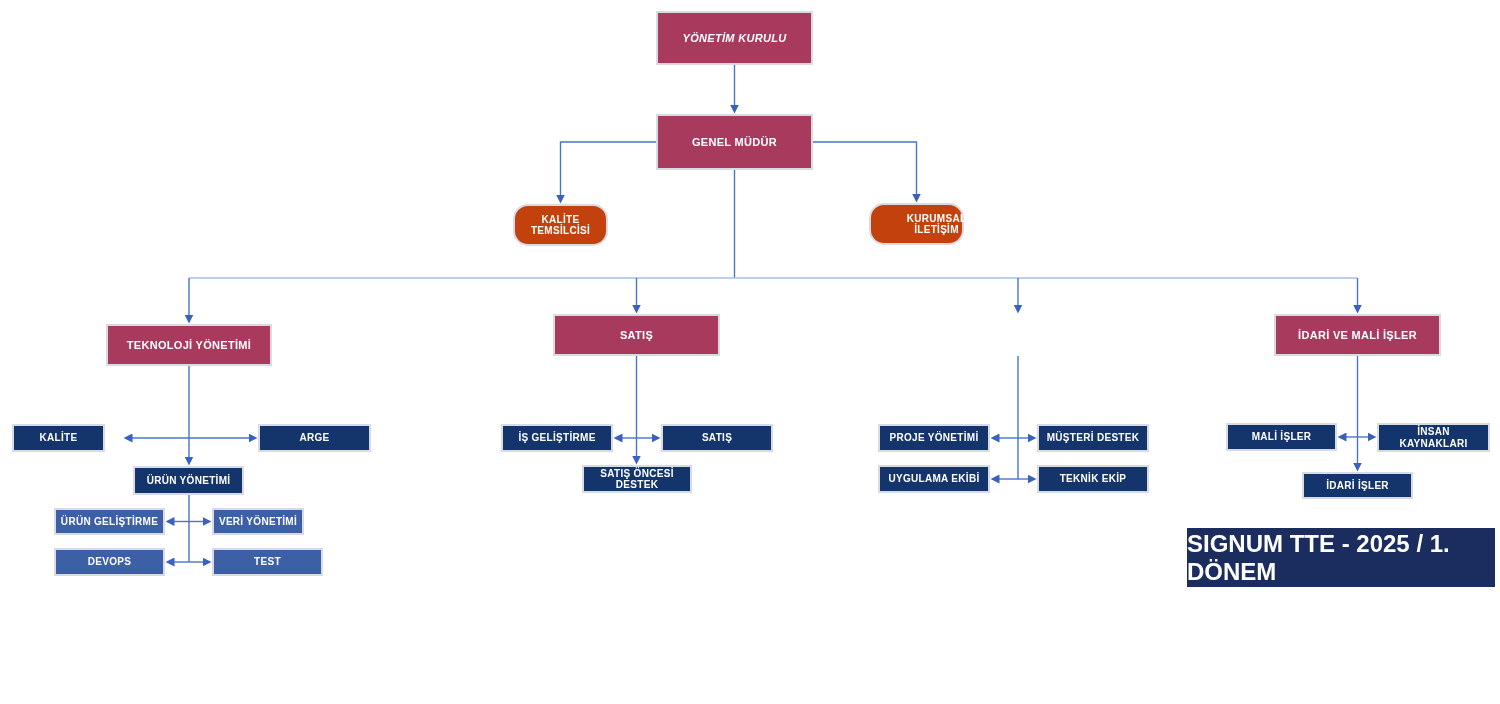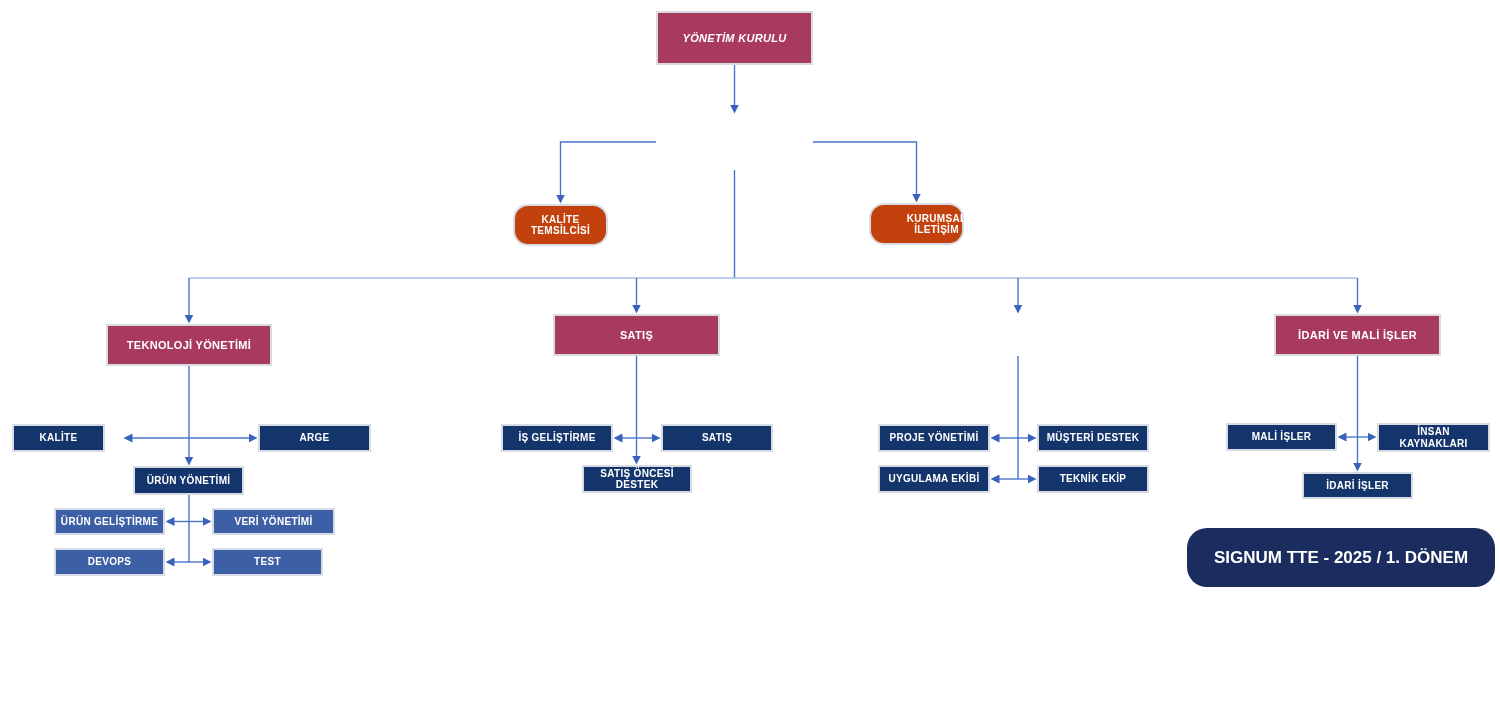--- a/index.html
+++ b/index.html
@@ -12,22 +12,22 @@
     position:absolute; z-index:1; display:flex; align-items:center; justify-content:center;
     color:#ffffff; font-weight:bold; text-align:center; box-sizing:border-box;
     border:2px solid #d9dbe4; letter-spacing:0.3px; line-height:1.15; padding:0 4px;
   }
   .crimson { background:#a83a5e; font-size:11px; }
   .teal    { background:#c2410c; font-size:10px;border-radius:15px; }
   .navy    { background:#14356b; font-size:10px; }
   .blue    { background:#3d5fa6; font-size:10px; }
   .banner-box {
     position:absolute; z-index:1; display:flex; align-items:center; justify-content:center;
-    background:#1b2c5f; color:#ffffff; font-weight:bold; font-size:17px;
-    box-sizing:border-box; letter-spacing:0;border-radius:20px;
+    background:#1b2c5f; color:#ffffff; font-weight:bold; font-size:24px;
+    box-sizing:border-box; letter-spacing:0;
   }
 </style>
 </head>
 <body>
 
 <div id="stage">
 
   <svg id="connectors" width="1500" height="704" viewBox="0 0 1500 704">
     <defs>
       <marker id="ah" markerUnits="userSpaceOnUse" markerWidth="9" markerHeight="9" viewBox="0 0 8 8" refX="4" refY="4" orient="auto">
@@ -72,33 +72,34 @@
       <line x1="1018" y1="479" x2="995" y2="479" marker-end="url(#ah)"></line>
       <line x1="1018" y1="479" x2="1032" y2="479" marker-end="url(#ah)"></line>
 
       <line x1="1357.5" y1="356" x2="1357.5" y2="467" marker-end="url(#ah)"></line>
       <line x1="1357.5" y1="437" x2="1342" y2="437" marker-end="url(#ah)"></line>
       <line x1="1357.5" y1="437" x2="1372" y2="437" marker-end="url(#ah)"></line>
     </g>
   </svg>
 
   <div class="node crimson" style="left:656px; top:11px;  width:157px; height:54px;font-style:italic;">YÖNETİM KURULU</div>
+  <div class="node crimson" style="left:656px; top:114px; width:157px; height:56px;">GENEL MÜDÜR</div>
 
   <div class="node teal" style="left:513px; top:204px; width:95px; height:42px;">KALİTE TEMSİLCİSİ</div>
   <div class="node teal" style="left:869px; top:203px; width:95px; height:42px;padding-left:44px;">KURUMSAL İLETİŞİM</div>
 
   <div class="node crimson" style="left:106px;  top:324px; width:166px; height:42px;">TEKNOLOJİ YÖNETİMİ</div>
   <div class="node crimson" style="left:553px;  top:314px; width:167px; height:42px;">SATIŞ</div>
   <div class="node crimson" style="left:1274px; top:314px; width:167px; height:42px;">İDARİ VE MALİ İŞLER</div>
 
   <div class="node navy" style="left:12px;  top:424px; width:93px; height:28px;">KALİTE</div>
   <div class="node navy" style="left:258px; top:424px; width:113px; height:28px;">ARGE</div>
   <div class="node navy" style="left:133px; top:466px; width:111px; height:29px;">ÜRÜN YÖNETİMİ</div>
   <div class="node blue" style="left:54px;  top:508px; width:111px; height:27px;">ÜRÜN GELİŞTİRME</div>
-  <div class="node blue" style="left:212px; top:508px; width:123px; height:27px;text-align:center;">VERİ YÖNETİMİ</div>
+  <div class="node blue" style="left:212px; top:508px; width:92px; height:27px;text-align:center;">VERİ YÖNETİMİ</div>
   <div class="node blue" style="left:54px;  top:548px; width:111px; height:28px;">DEVOPS</div>
   <div class="node blue" style="left:212px; top:548px; width:111px; height:28px;">TEST</div>
 
   <div class="node navy" style="left:501px; top:424px; width:112px; height:28px;">İŞ GELİŞTİRME</div>
   <div class="node navy" style="left:661px; top:424px; width:112px; height:28px;">SATIŞ</div>
   <div class="node navy" style="left:582px; top:465px; width:110px; height:28px;">SATIŞ ÖNCESİ DESTEK</div>
 
   <div class="node navy" style="left:878px;  top:424px; width:112px; height:28px;">PROJE YÖNETİMİ</div>
   <div class="node navy" style="left:1037px; top:424px; width:112px; height:28px;">MÜŞTERİ DESTEK</div>
   <div class="node navy" style="left:878px;  top:465px; width:112px; height:28px;">UYGULAMA EKİBİ</div>

